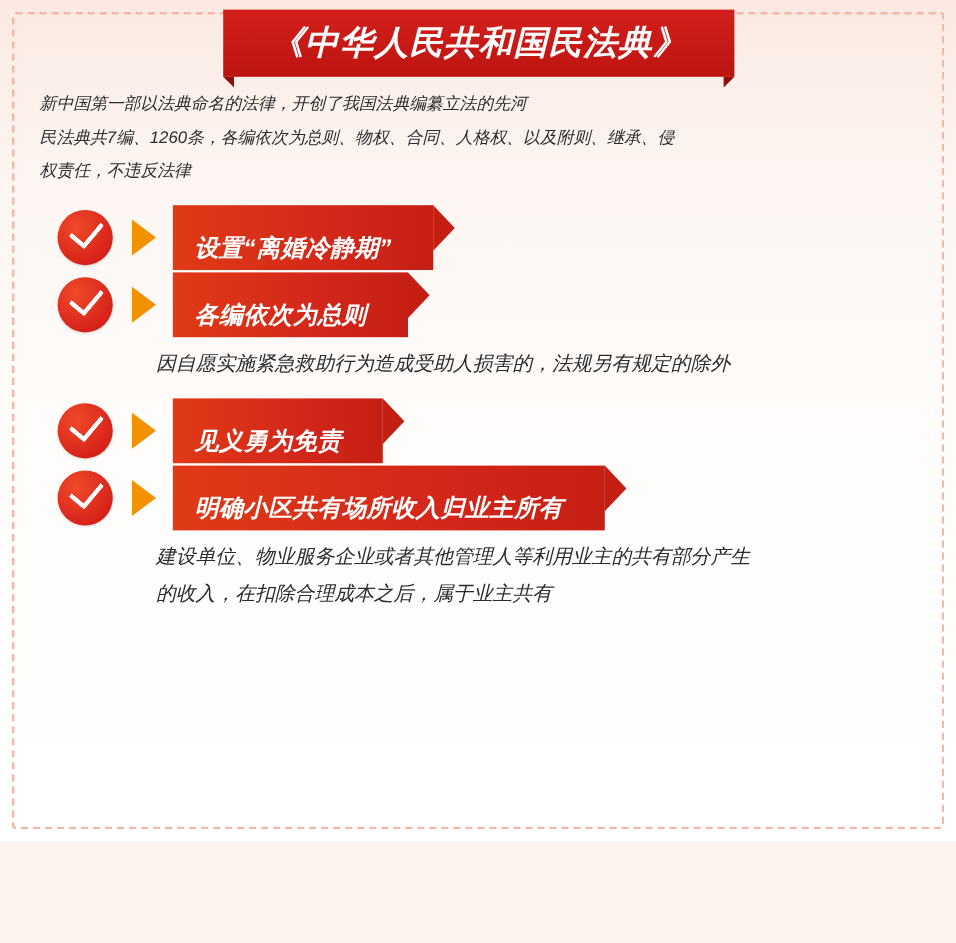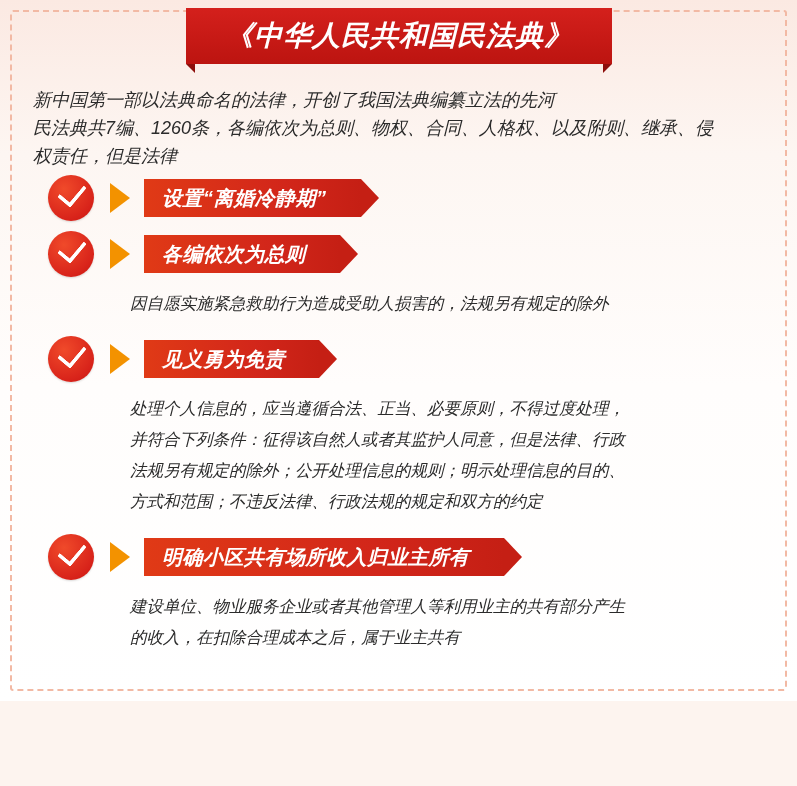--- a/index.html
+++ b/index.html
@@ -72,24 +72,24 @@
     font-size: 28px;
     font-weight: bold;
     letter-spacing: 1px;
     line-height: 1;
     white-space: nowrap;
   }
   
   .intro {
     position: absolute;
     left: 33px;
-    top: 86px;
+    top: 72px;
     width: 735px;
     color: #2b2b2b;
-    font-size: 18px;
+    font-size: 14px;
     line-height: 28px;
   }
   .intro div {
     white-space: pre-wrap;
   }
   
   .sections {
     position: absolute;
     left: 0;
     top: 172px;
@@ -135,21 +135,21 @@
     margin-right: 14px;
     border-top: 15px solid transparent;
     border-bottom: 15px solid transparent;
     border-left: 20px solid #f39200;
   }
   .banner {
     position: relative;
     display: inline-flex;
     align-items: center;
     height: 38px;
-    padding: 0 34px 0 18px;
+    padding: 16px 34px 0 18px;
     background: linear-gradient(90deg, #e03a16 0%, #d2261a 65%, #c51f14 100%);
     color: #fff;
     font-size: 20px;
     font-weight: bold;
     letter-spacing: 0.5px;
     white-space: nowrap;
   }
   .banner:after {
     content: "";
     position: absolute;
@@ -177,21 +177,21 @@
 
   <div class="frame"></div>
 
   <div class="title-banner">
     <span class="title-text">《中华人民共和国民法典》</span>
   </div>
 
   <div class="intro">
     <div>新中国第一部以法典命名的法律，开创了我国法典编纂立法的先河</div>
     <div>民法典共7编、1260条，各编依次为总则、物权、合同、人格权、以及附则、继承、侵</div>
-    <div>权责任，但是法律</div>
+    <div>权责任，不违反法律</div>
   </div>
 
   <div class="sections">
 
     <div class="section">
       <div class="head-row">
         <span class="check-icon">
             <span class="tick"></span>
           </span>
         <span class="arrow-icon"></span>
@@ -211,24 +211,20 @@
     </div>
 
     <div class="section">
       <div class="head-row">
         <span class="check-icon">
             <span class="tick"></span>
           </span>
         <span class="arrow-icon"></span>
         <span class="banner">见义勇为免责</span>
       </div>
-      <div class="body-text">处理个人信息的，应当遵循合法、正当、必要原则，不得过度处理，
-并符合下列条件：征得该自然人或者其监护人同意，但是法律、行政
-法规另有规定的除外；公开处理信息的规则；明示处理信息的目的、
-方式和范围；不违反法律、行政法规的规定和双方的约定</div>
     </div>
 
 
     <div class="section">
       <div class="head-row">
         <span class="check-icon">
             <span class="tick"></span>
           </span>
         <span class="arrow-icon"></span>
         <span class="banner">明确小区共有场所收入归业主所有</span>

